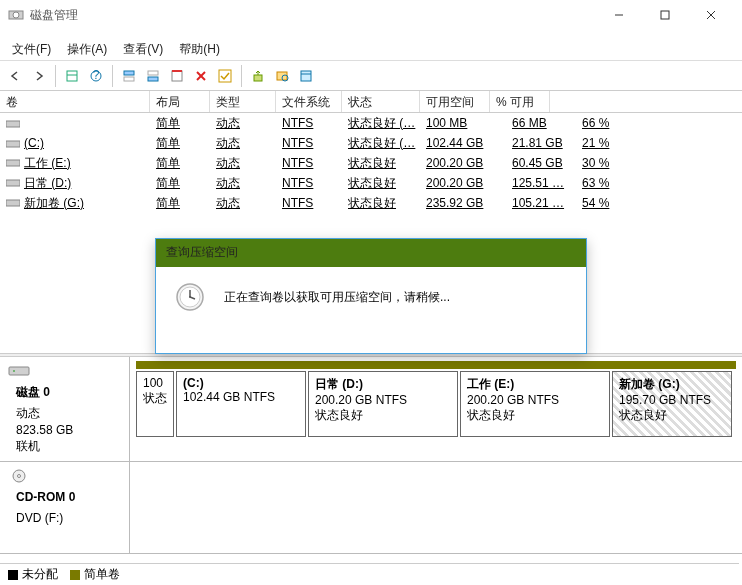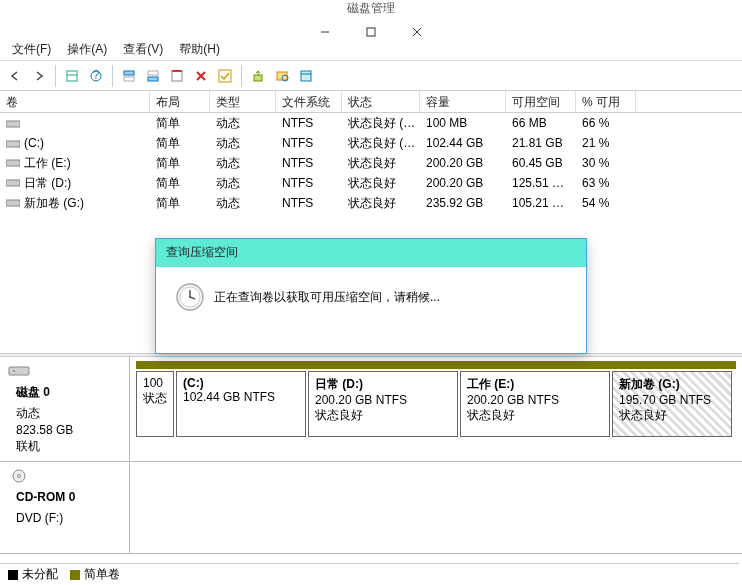--- a/index.html
+++ b/index.html
@@ -1,52 +1,52 @@
 <!DOCTYPE html>
 <html><head>
 <meta charset="utf-8">
 <style>
 * { margin:0; padding:0; box-sizing:border-box; font-family:"Microsoft YaHei","Segoe UI",sans-serif; font-size:12px; }
 body { background:#fff; width:742px; height:585px; overflow:hidden; position:relative; }
-.titlebar { height:30px; display:flex; align-items:center; padding:0 8px; background:#fff;flex-direction:column; }
+.titlebar { height:30px; display:flex; align-items:center; padding:0 8px; background:#fff; }
 .titlebar .appicon { width:16px; height:16px; margin-right:6px; }
 .titlebar .title { flex:1; color:#555; }
 .winbtns { display:flex; gap:0; }
 .winbtn { width:46px; height:30px; display:flex; align-items:center; justify-content:center; color:#666; }
 .menubar { height:22px; display:flex; align-items:center; padding:0 4px; background:#fff; border-bottom:1px solid #ddd;margin-top:9px; }
 .menuitem { padding:2px 8px; color:#222; }
 .toolbar { height:30px; display:flex; align-items:center; padding:0 4px; gap:2px; border-bottom:1px solid #ccc; background:#fff; }
 .tbtn { width:22px; height:22px; display:flex; align-items:center; justify-content:center; border:1px solid transparent; background:#fff; }
 .tsep { width:1px; height:22px; background:#ccc; margin:0 3px; }
 .vollist { }
 .vlhead { display:flex; background:#fff; border-bottom:1px solid #ccc; height:22px; }
 .vlhead .col { border-right:1px solid #ddd; padding:3px 6px; color:#222; background:#fff; }
-.vlrow { display:flex; height:20px; align-items:center; }
+.vlrow { display:flex; height:20px; align-items:center;text-decoration:underline; }
 .vlrow .col { padding:2px 6px; white-space:nowrap; overflow:hidden; }
 .vlrow .vicon { width:14px; height:10px; display:inline-block; vertical-align:middle; margin-right:4px; }
 .c0{width:150px} .c1{width:60px} .c2{width:66px} .c3{width:66px} .c4{width:78px} .c5{width:86px} .c6{width:70px} .c7{width:60px}
 .splitter { height:4px; background:#eee; border-top:1px solid #ccc; border-bottom:1px solid #ccc; margin-top:140px; }
 .graphpane { }
 .diskrow { display:flex; border-bottom:1px solid #bbb; min-height:92px; }
 .diskinfo { width:130px; border-right:1px solid #bbb; padding:6px 8px; }
 .diskinfo .dicon { width:22px; height:16px; margin-bottom:2px; }
 .diskinfo .dname { font-weight:bold; margin-bottom:4px; }
 .diskinfo div { line-height:1.4;margin-left:8px; }
 .partwrap { flex:1; padding:4px 6px; }
 .partbar { height:8px; background:#7a7a00; margin-bottom:2px; }
 .parts { display:flex; gap:2px; height:66px; }
 .part { border:1px solid #666; padding:4px 6px; overflow:hidden; }
 .part .pname { font-weight:bold; }
 .part .psize,.part .pstat { white-space:nowrap; overflow:hidden; }
 .part.hatched { background:repeating-linear-gradient(45deg,#fff,#fff 3px,#ddd 3px,#ddd 6px); }
 .legend { position:absolute; bottom:0; left:0; right:3px; height:22px; border-top:1px solid #ccc; display:flex; align-items:center; padding:0 8px; gap:12px; background:#fff;}
 .legend .sw { width:10px; height:10px; display:inline-block; margin-right:4px; vertical-align:middle; }
 .dialog { position:absolute; left:155px; top:238px; width:432px; height:116px; background:#fff; border:1px solid #4aa3df; box-shadow:0 4px 12px rgba(0,0,0,0.25); }
-.dialog .dhead { height:28px; padding:5px 10px; background:#5eead4; color:#222; }
-.dialog .dbody { display:flex; align-items:center; padding:14px 18px; gap:8px; }
+.dialog .dhead { height:28px; padding:5px 10px; background:#4d7c0f; color:#222; }
+.dialog .dbody { display:flex; align-items:center; padding:14px 18px; gap:18px; }
 .dialog .clockicon { width:32px; height:32px; }
 </style>
 </head>
 <body>
 
 <div class="titlebar">
   <svg class="appicon" viewBox="0 0 16 16">
       <rect x="1" y="4" width="14" height="8" fill="#d0d0d0" stroke="#888"></rect>
       <circle cx="8" cy="8" r="3" fill="#fff" stroke="#888"></circle>
     </svg>
@@ -154,21 +154,20 @@
     </div>
 </div>
 
 <div class="vollist">
   <div class="vlhead">
     <div class="col c0">卷</div>
     <div class="col c1">布局</div>
     <div class="col c2">类型</div>
     <div class="col c3">文件系统</div>
     <div class="col c4">状态</div>
-    <div class="col c5">容量</div>
     <div class="col c6">可用空间</div>
     <div class="col c7">% 可用</div>
   </div>
   <div id="vlrows">
       <div class="vlrow">
         <div class="col c0"><svg class="vicon" viewBox="0 0 14 10">
             <rect x="0" y="2" width="14" height="6" fill="#ccc" stroke="#888"></rect>
           </svg><span></span></div>
         <div class="col c1">简单</div>
         <div class="col c2">动态</div>

